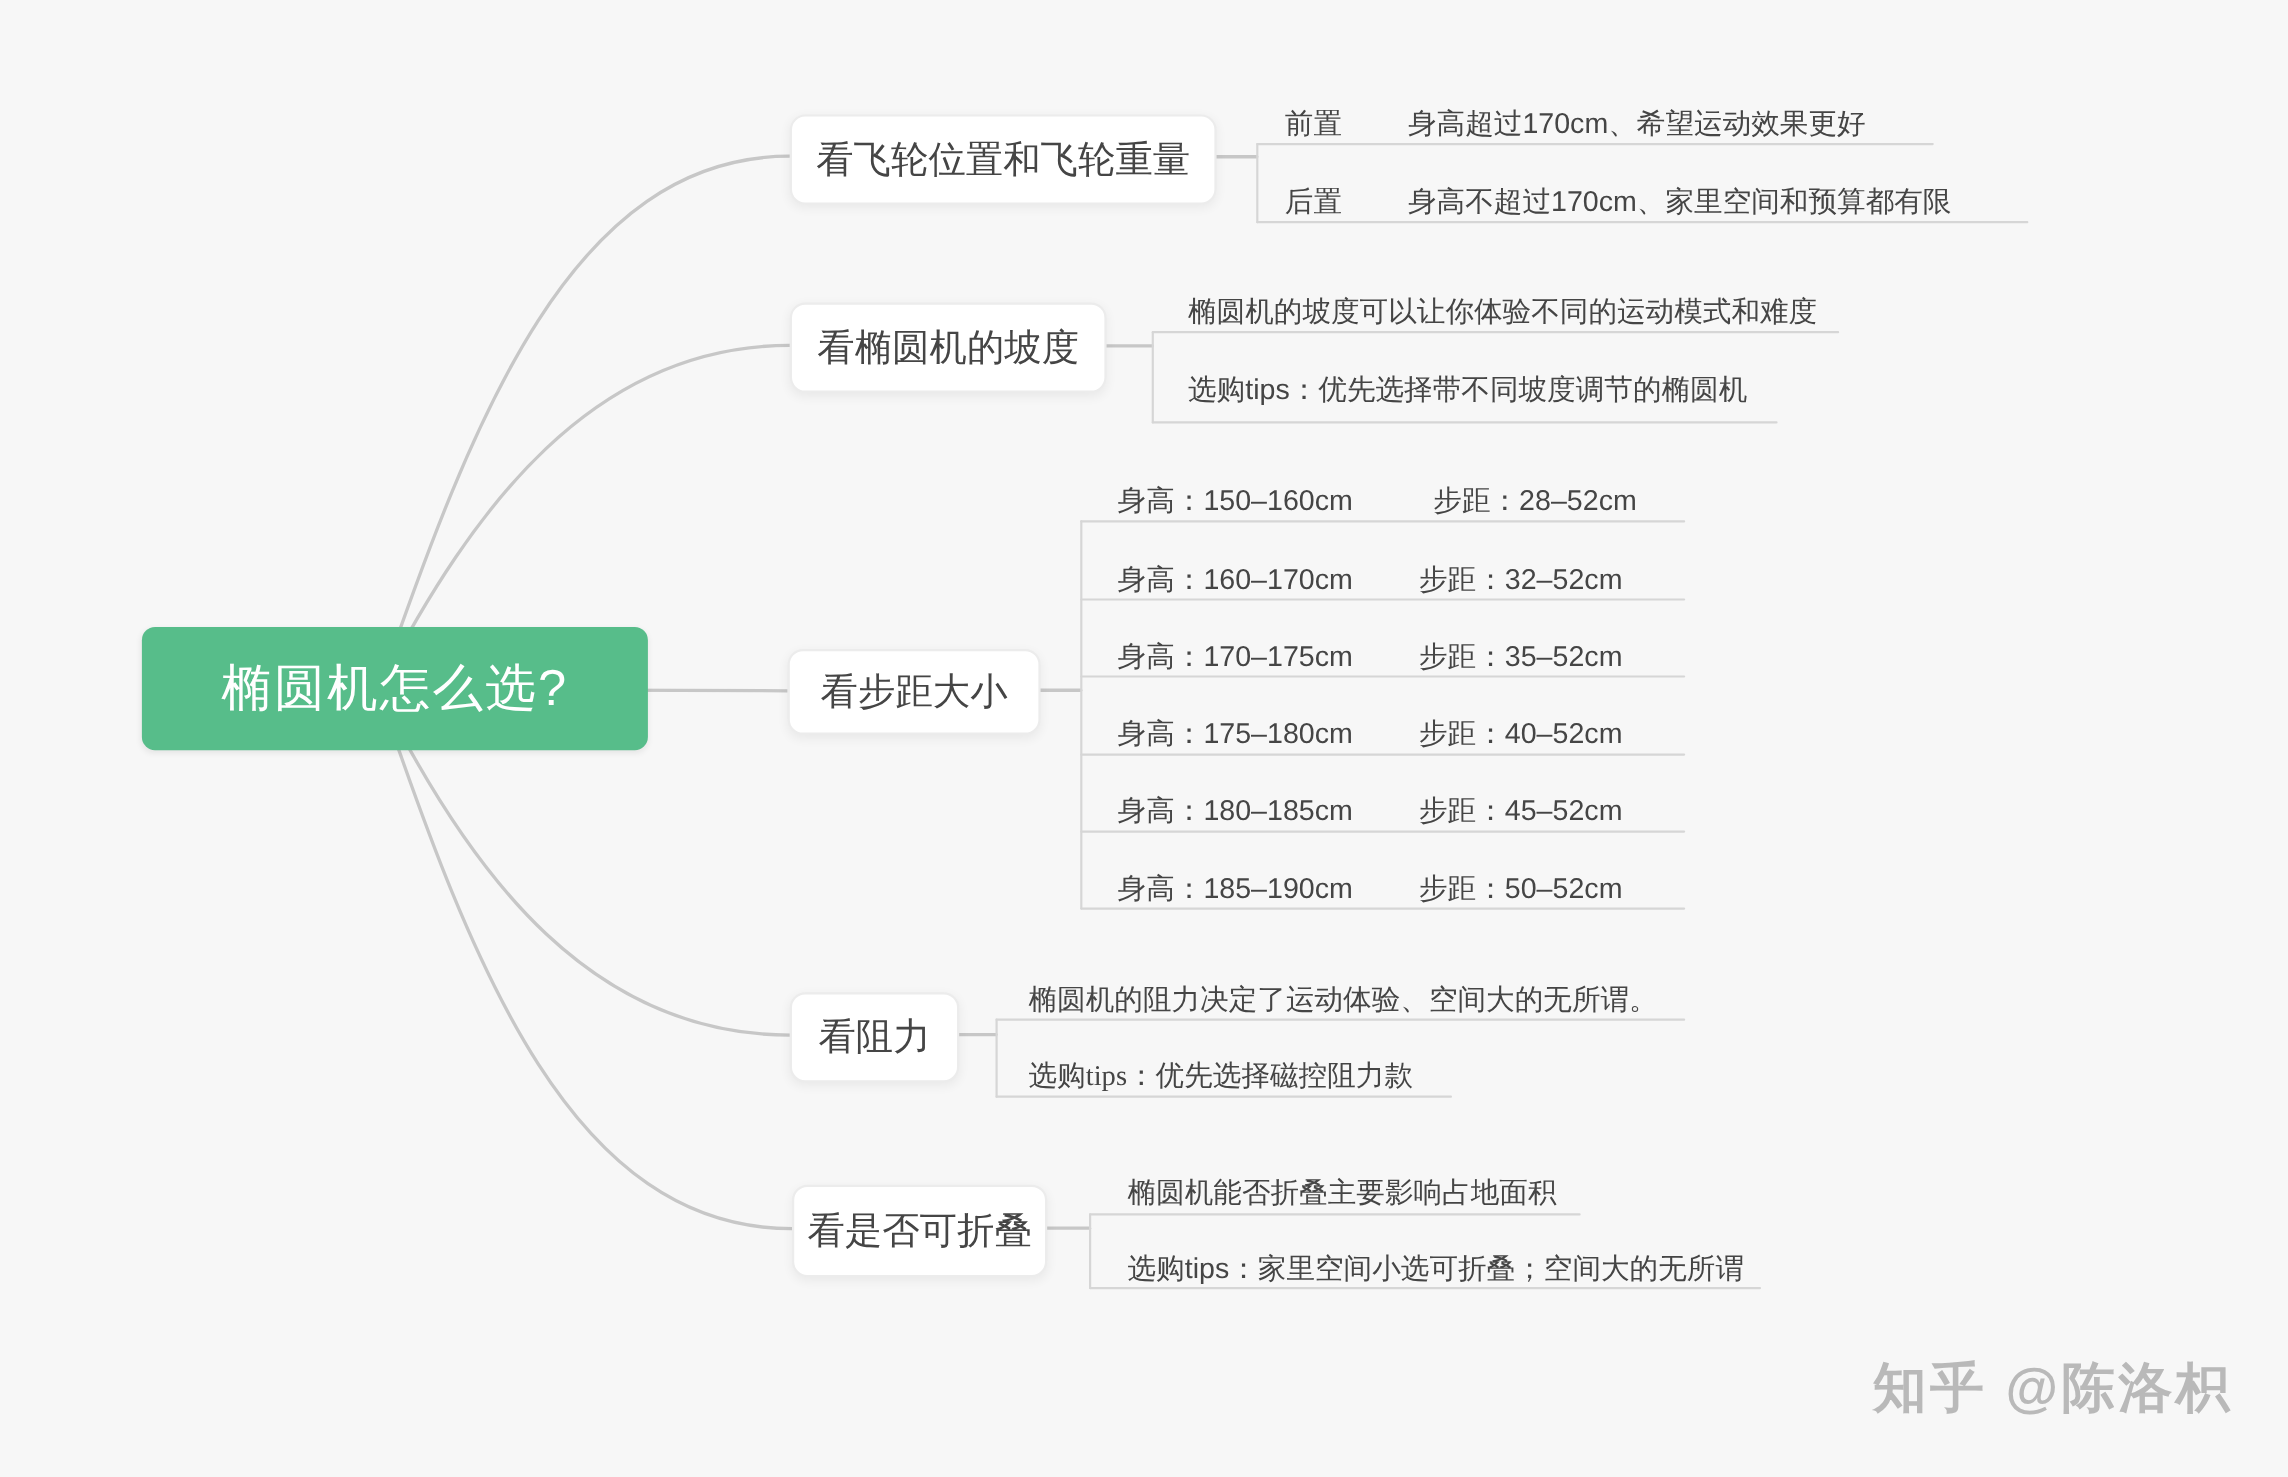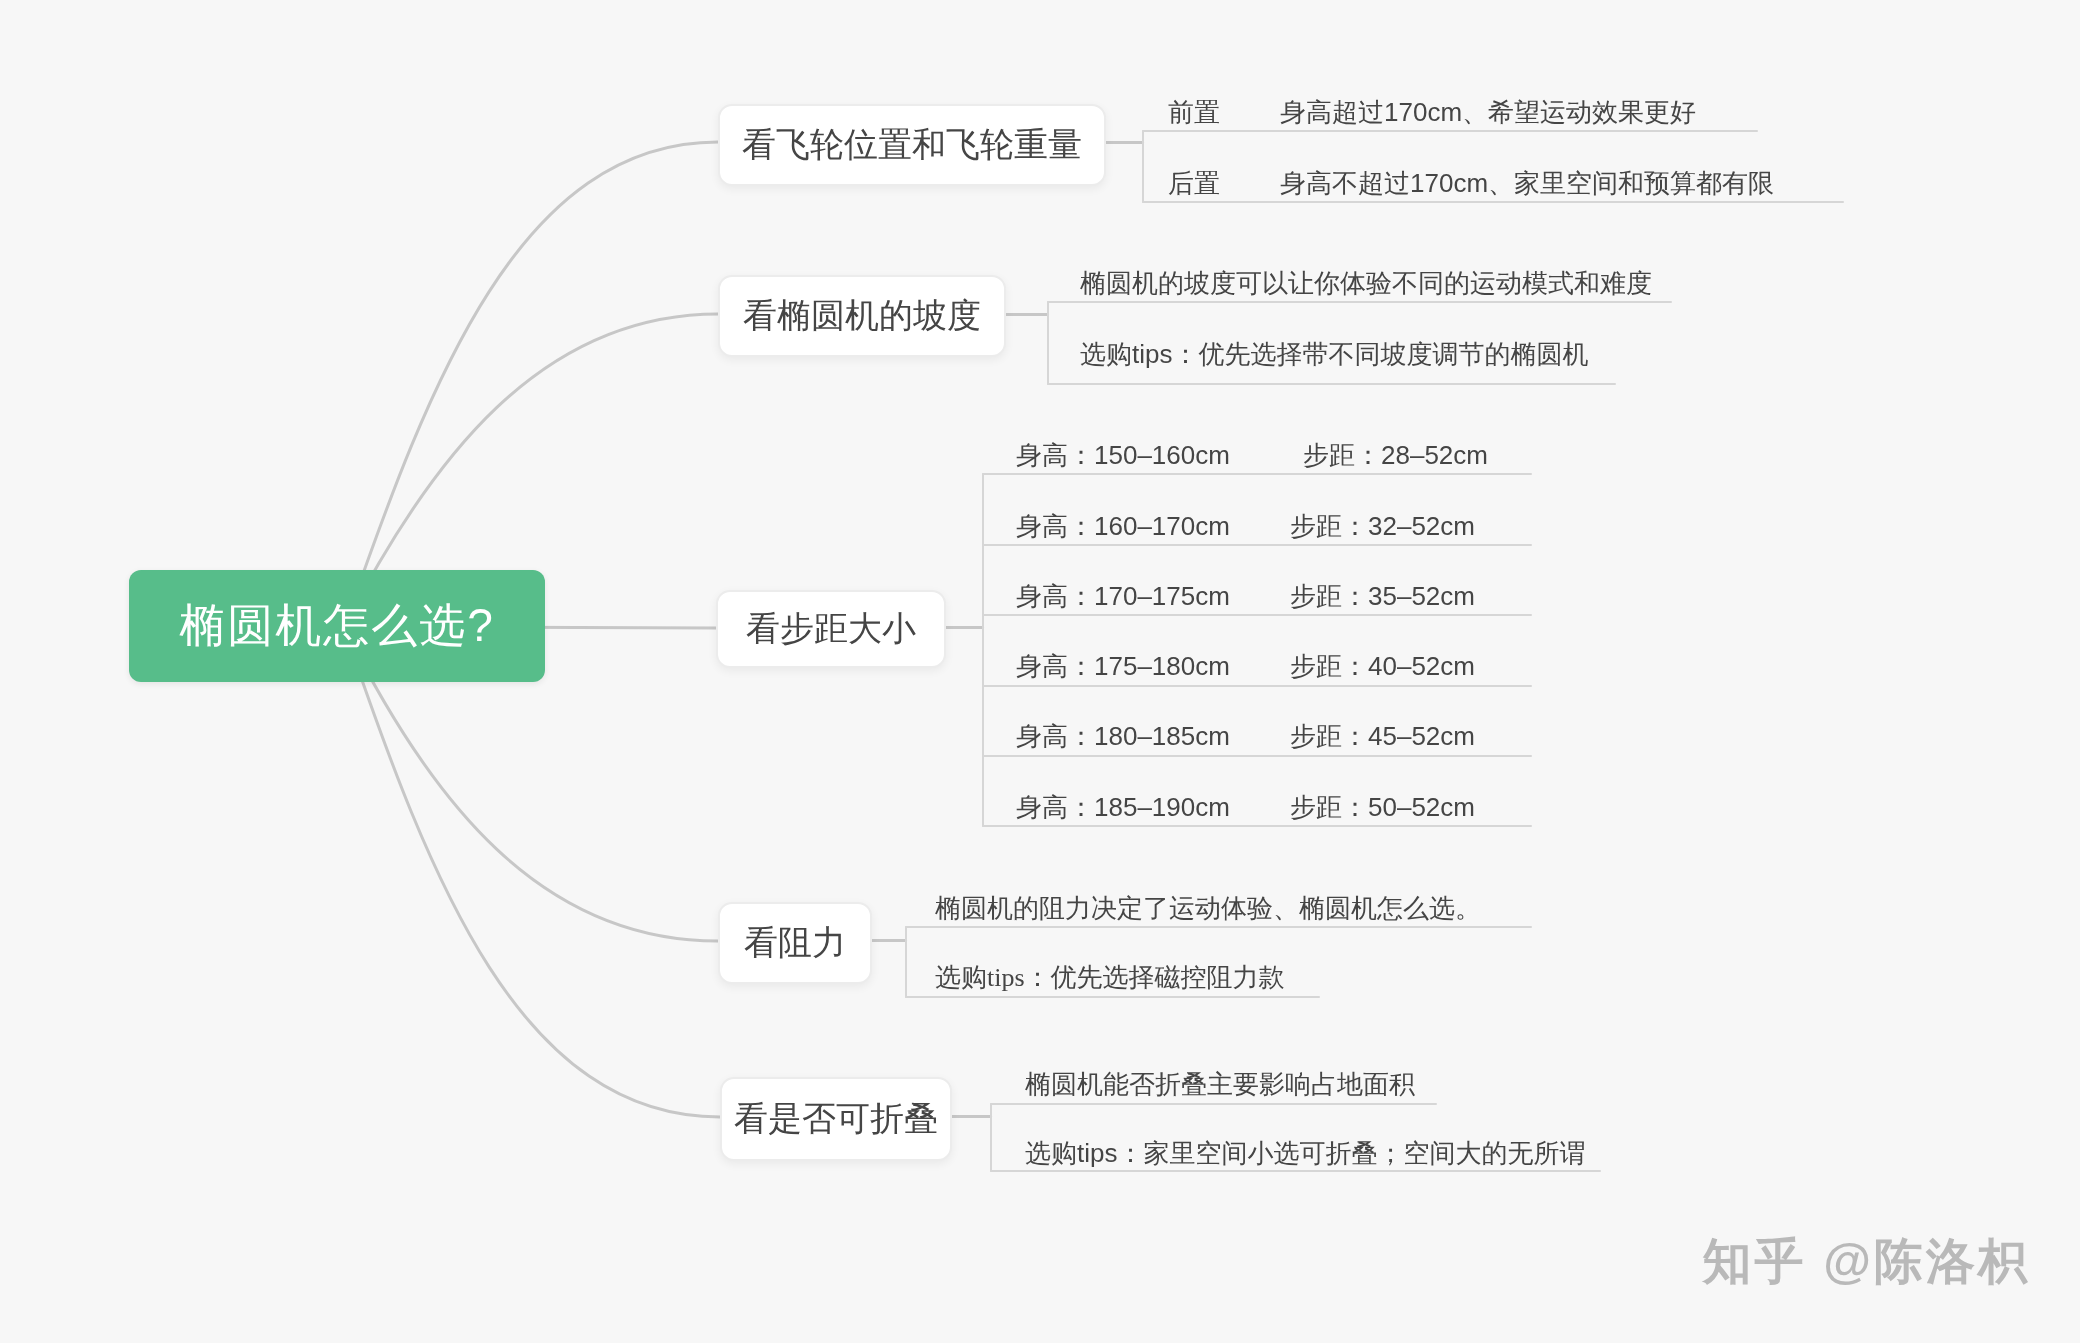--- a/index.html
+++ b/index.html
@@ -52,21 +52,21 @@
 <div class="canvas">
 
   <svg class="curves" width="2080" height="1343" viewBox="0 0 2080 1343">
     <path d="M 345 625 C 430 380 520 142 718 142" stroke="#c7c7c7" stroke-width="3" fill="none"></path>
     <path d="M 345 625 C 430 460 540 314 718 314" stroke="#c7c7c7" stroke-width="3" fill="none"></path>
     <path d="M 420 627 C 520 627 620 628 716 628" stroke="#c7c7c7" stroke-width="3" fill="none"></path>
     <path d="M 345 629 C 430 800 540 941 718 941" stroke="#c7c7c7" stroke-width="3" fill="none"></path>
     <path d="M 345 631 C 430 880 520 1117 720 1117" stroke="#c7c7c7" stroke-width="3" fill="none"></path>
   </svg>
 
-  <div class="root-node" style="left:129px;top:570px;width:416px;height:112px;">椭圆机怎么选?</div>
+  <div class="root-node" style="left:129px;top:570px;width:460px;height:112px;">椭圆机怎么选?</div>
 
   <div class="node" style="left:718px;top:104px;width:384px;height:78px;">看飞轮位置和飞轮重量</div>
   <div class="node" style="left:716px;top:590px;width:226px;height:74px;">看步距大小</div>
   <div class="node" style="left:718px;top:275px;width:284px;height:78px;">看椭圆机的坡度</div>
   <div class="node" style="left:718px;top:902px;width:150px;height:78px;">看阻力</div>
   <div class="node" style="left:720px;top:1077px;width:228px;height:80px;">看是否可折叠</div>
 
   <div class="hstub" style="left:1100px;top:141px;width:44px;"></div>
   <div class="hstub" style="left:1000px;top:313px;width:49px;"></div>
   <div class="hstub" style="left:940px;top:626px;width:44px;"></div>
@@ -107,21 +107,21 @@
 
   <div class="ctext" style="left:1016px;top:719px;">身高：180–185cm</div>
   <div class="ctext" style="left:1290px;top:719px;">步距：45–52cm</div>
   <div class="hline" style="left:982px;top:755px;width:550px;"></div>
 
   <div class="ctext" style="left:1016px;top:790px;">身高：185–190cm</div>
   <div class="ctext" style="left:1290px;top:790px;">步距：50–52cm</div>
   <div class="hline" style="left:982px;top:825px;width:550px;"></div>
 
   <div class="vline" style="left:905px;top:926px;height:72px;"></div>
-  <div class="ctext" style="left:935px;top:891px;">椭圆机的阻力决定了运动体验、椭圆机怎么选。</div>
+  <div class="ctext" style="left:935px;top:891px;">椭圆机的阻力决定了运动体验、空间大的无所谓。</div>
   <div class="hline" style="left:905px;top:926px;width:627px;"></div>
   <div class="ctext" style="left:935px;top:961px;font-family:Liberation Serif, serif;">选购tips：优先选择磁控阻力款</div>
   <div class="hline" style="left:905px;top:996px;width:415px;"></div>
 
   <div class="vline" style="left:990px;top:1103px;height:69px;"></div>
   <div class="ctext" style="left:1025px;top:1067px;">椭圆机能否折叠主要影响占地面积</div>
   <div class="hline" style="left:990px;top:1103px;width:447px;"></div>
   <div class="ctext" style="left:1025px;top:1136px;">选购tips：家里空间小选可折叠；空间大的无所谓</div>
   <div class="hline" style="left:990px;top:1170px;width:611px;"></div>
 

